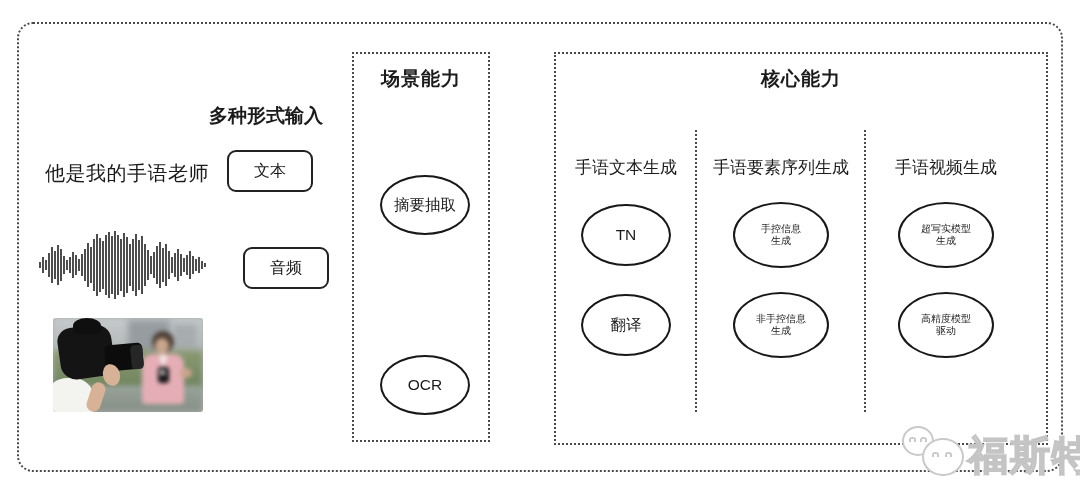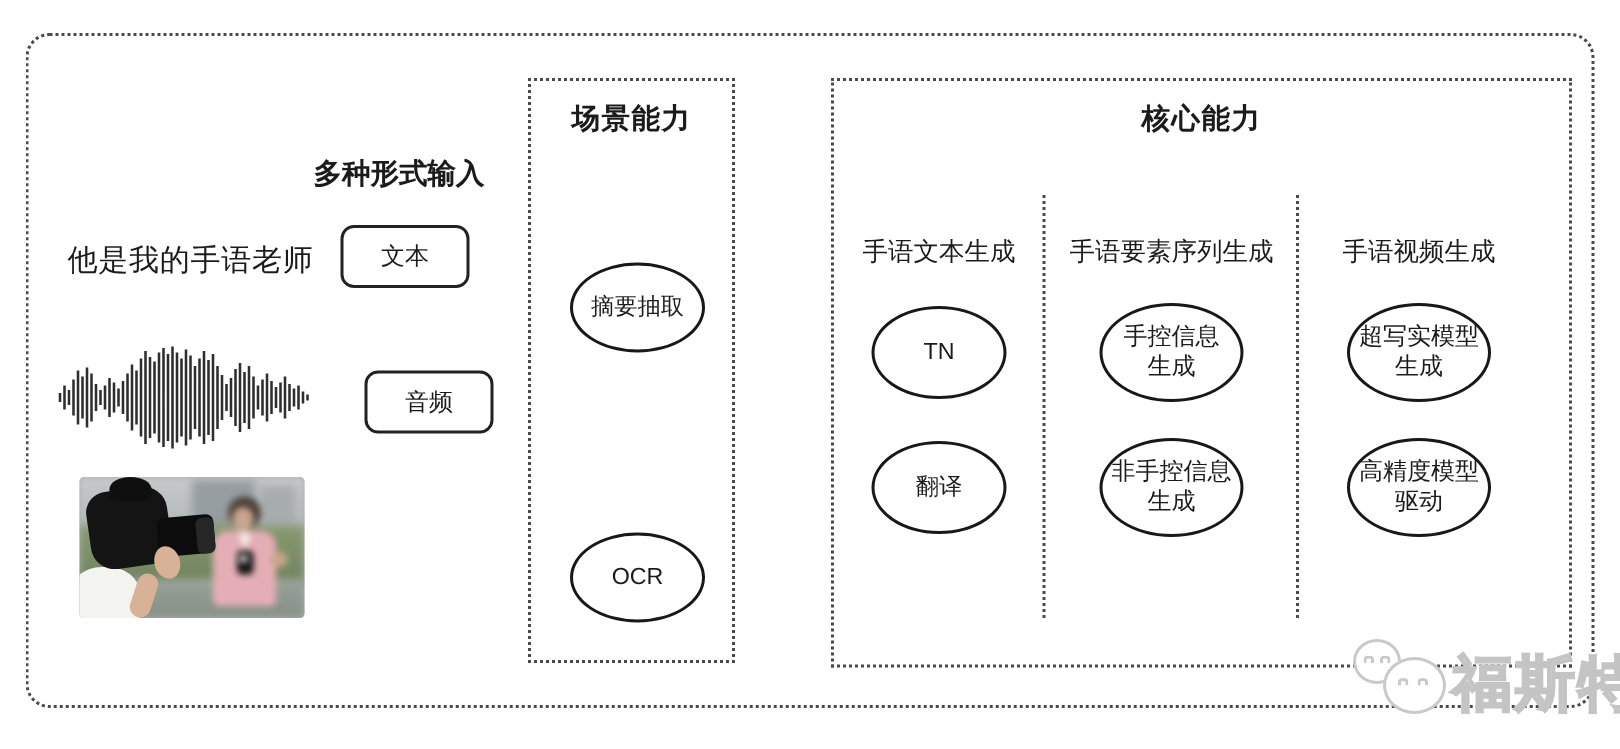--- a/index.html
+++ b/index.html
@@ -38,21 +38,21 @@
   .mod-box.audio { top:247px;margin-left:16px; }
   .mod-box.video { top:340px; }
 
   
   .ellipse { position:absolute; border:2.5px solid #181818; border-radius:50%;
     background:#fff; display:flex; flex-direction:column; align-items:center;
     justify-content:center; text-align:center; font-size:15.5px; line-height:1.25; }
   .scene-box .ellipse { left:26px; width:90px; height:60px; }
   .s-e1 { top:121px; } .s-e2 { top:211px; } .s-e3 { top:301px; }
   .core-box .ellipse.small { width:90px; height:62px; }
-  .core-box .ellipse.big   { width:96px; height:66px; font-size:16px; }
+  .core-box .ellipse.big   { width:96px; height:66px; font-size:10px; }
   .e-c1r1 { left:25px;  top:150px; } .e-c1r2 { left:25px;  top:240px; }
   .e-c2r1 { left:177px; top:148px; } .e-c2r2 { left:177px; top:238px; }
   .e-c3r1 { left:342px; top:148px; } .e-c3r2 { left:342px; top:238px; }
 
   
   .waveform { position:absolute; left:38px; top:229px; width:172px; height:72px; }
 
   
   .photo { position:absolute; left:53px; top:318px; width:150px; height:94px;
     border-radius:3px; overflow:hidden; background:#aab0ab; }

